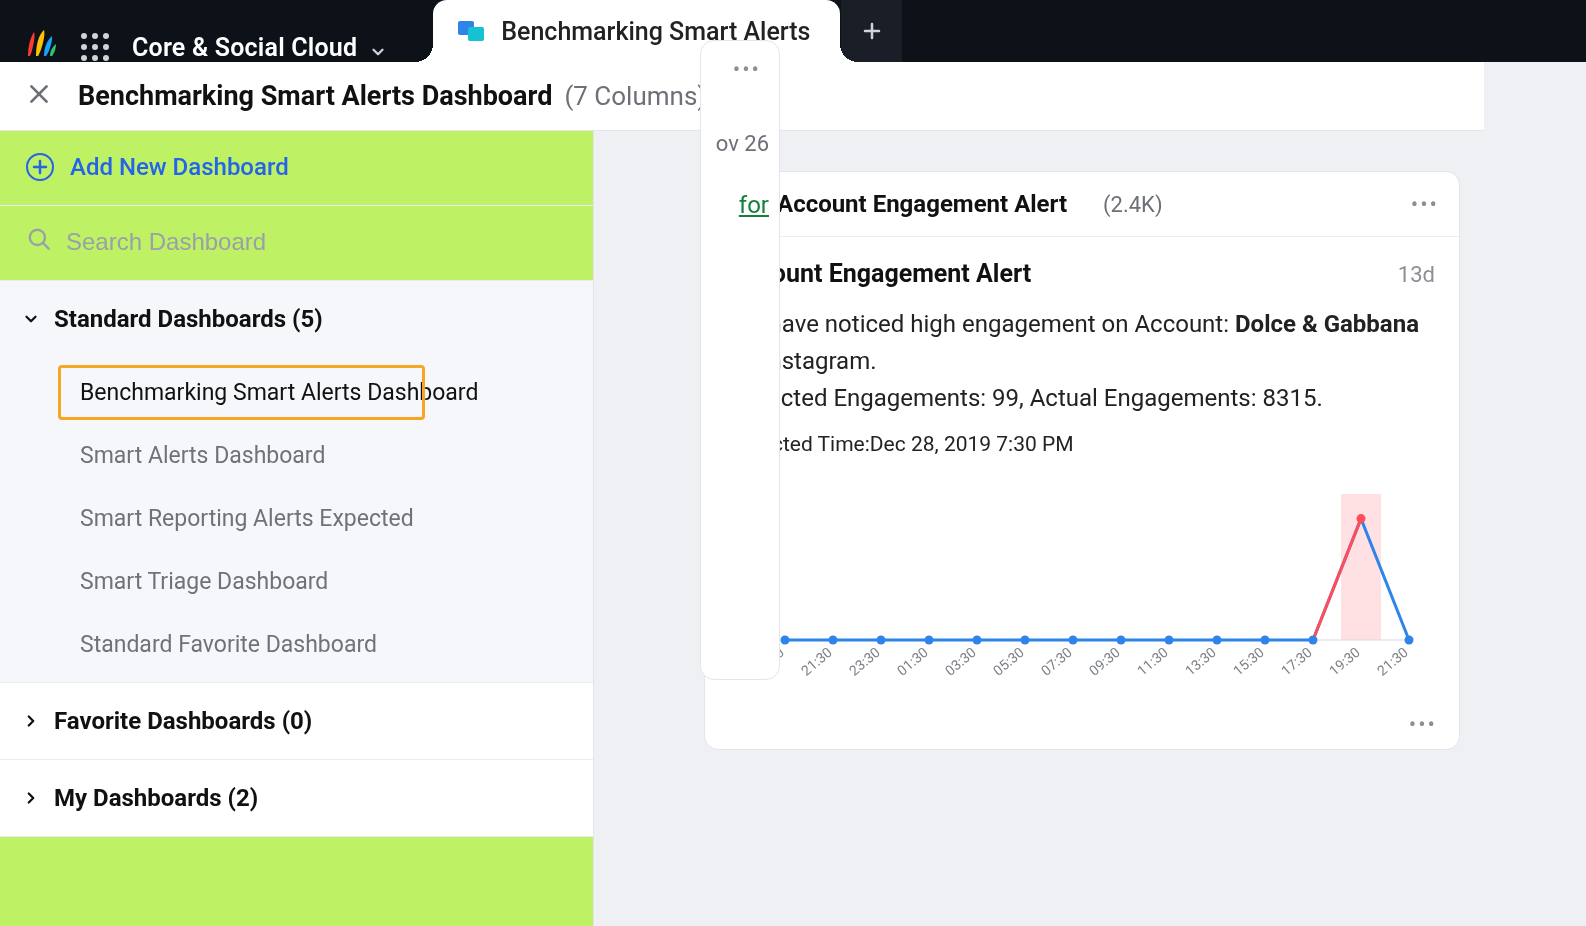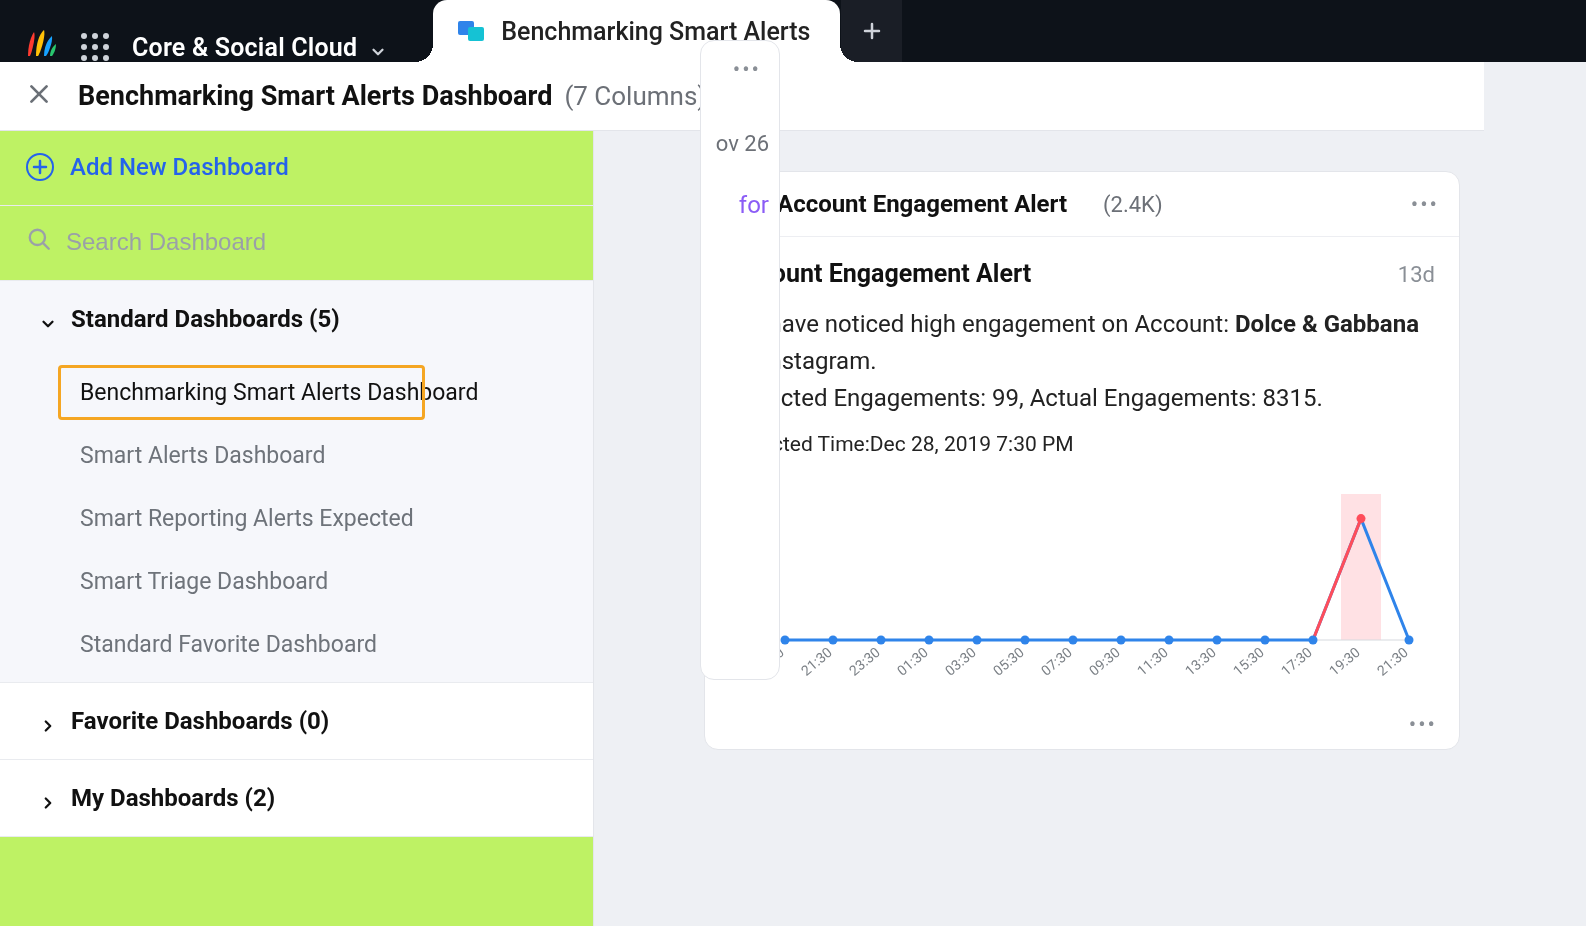--- a/index.html
+++ b/index.html
@@ -128,22 +128,22 @@
   .sb-search input {
     border: none; outline: none; font-size: 24px; color: #333; width: 100%;
     background: transparent;
   }
   .sb-search input::placeholder { color: #9aa0a8; }
 
   .sb-section {
     border-bottom: 1px solid #e9ebef;
   }
   .sb-section-header {
-    display: flex; align-items: flex-end; gap: 14px;
-    padding: 24px 39px;
+    display: flex; align-items: center; gap: 14px;
+    padding: 24px 22px;
     font-size: 24px;
     font-weight: 700;
     background: #f6f7fb;
   }
   .sb-section-header.collapsed { background: #fff; }
   .chev { width: 18px; height: 18px; display:inline-flex; }
   .chev svg { width: 18px; height: 18px; }
 
   .sb-list { padding: 4px 0 6px; background: #f6f7fb; }
   .sb-item {
@@ -180,21 +180,21 @@
     border: 1px solid #e3e5ea;
     border-radius: 14px;
     width: 80px;
     height: 640px;
     margin-top: 40px;
     position: relative;
     overflow: hidden;
   }
   .peek-dots { position: absolute; right: 18px; top: 16px; color: #8a8f96; font-size: 22px; letter-spacing: 2px; }
   .peek-text1 { position: absolute; right: 10px; top: 90px; font-size: 22px; color: #6c7077; }
-  .peek-text2 { position: absolute; right: 10px; top: 150px; font-size: 24px; color: #8b5cf6; }
+  .peek-text2 { position: absolute; right: 10px; top: 150px; font-size: 24px; color: #15803d; text-decoration: underline; }
 
   
   .right-col {
     flex: 1;
     padding: 40px 24px 0 110px;
   }
   .card {
     background: #fff;
     border: 1px solid #e3e5ea;
     border-radius: 14px;

